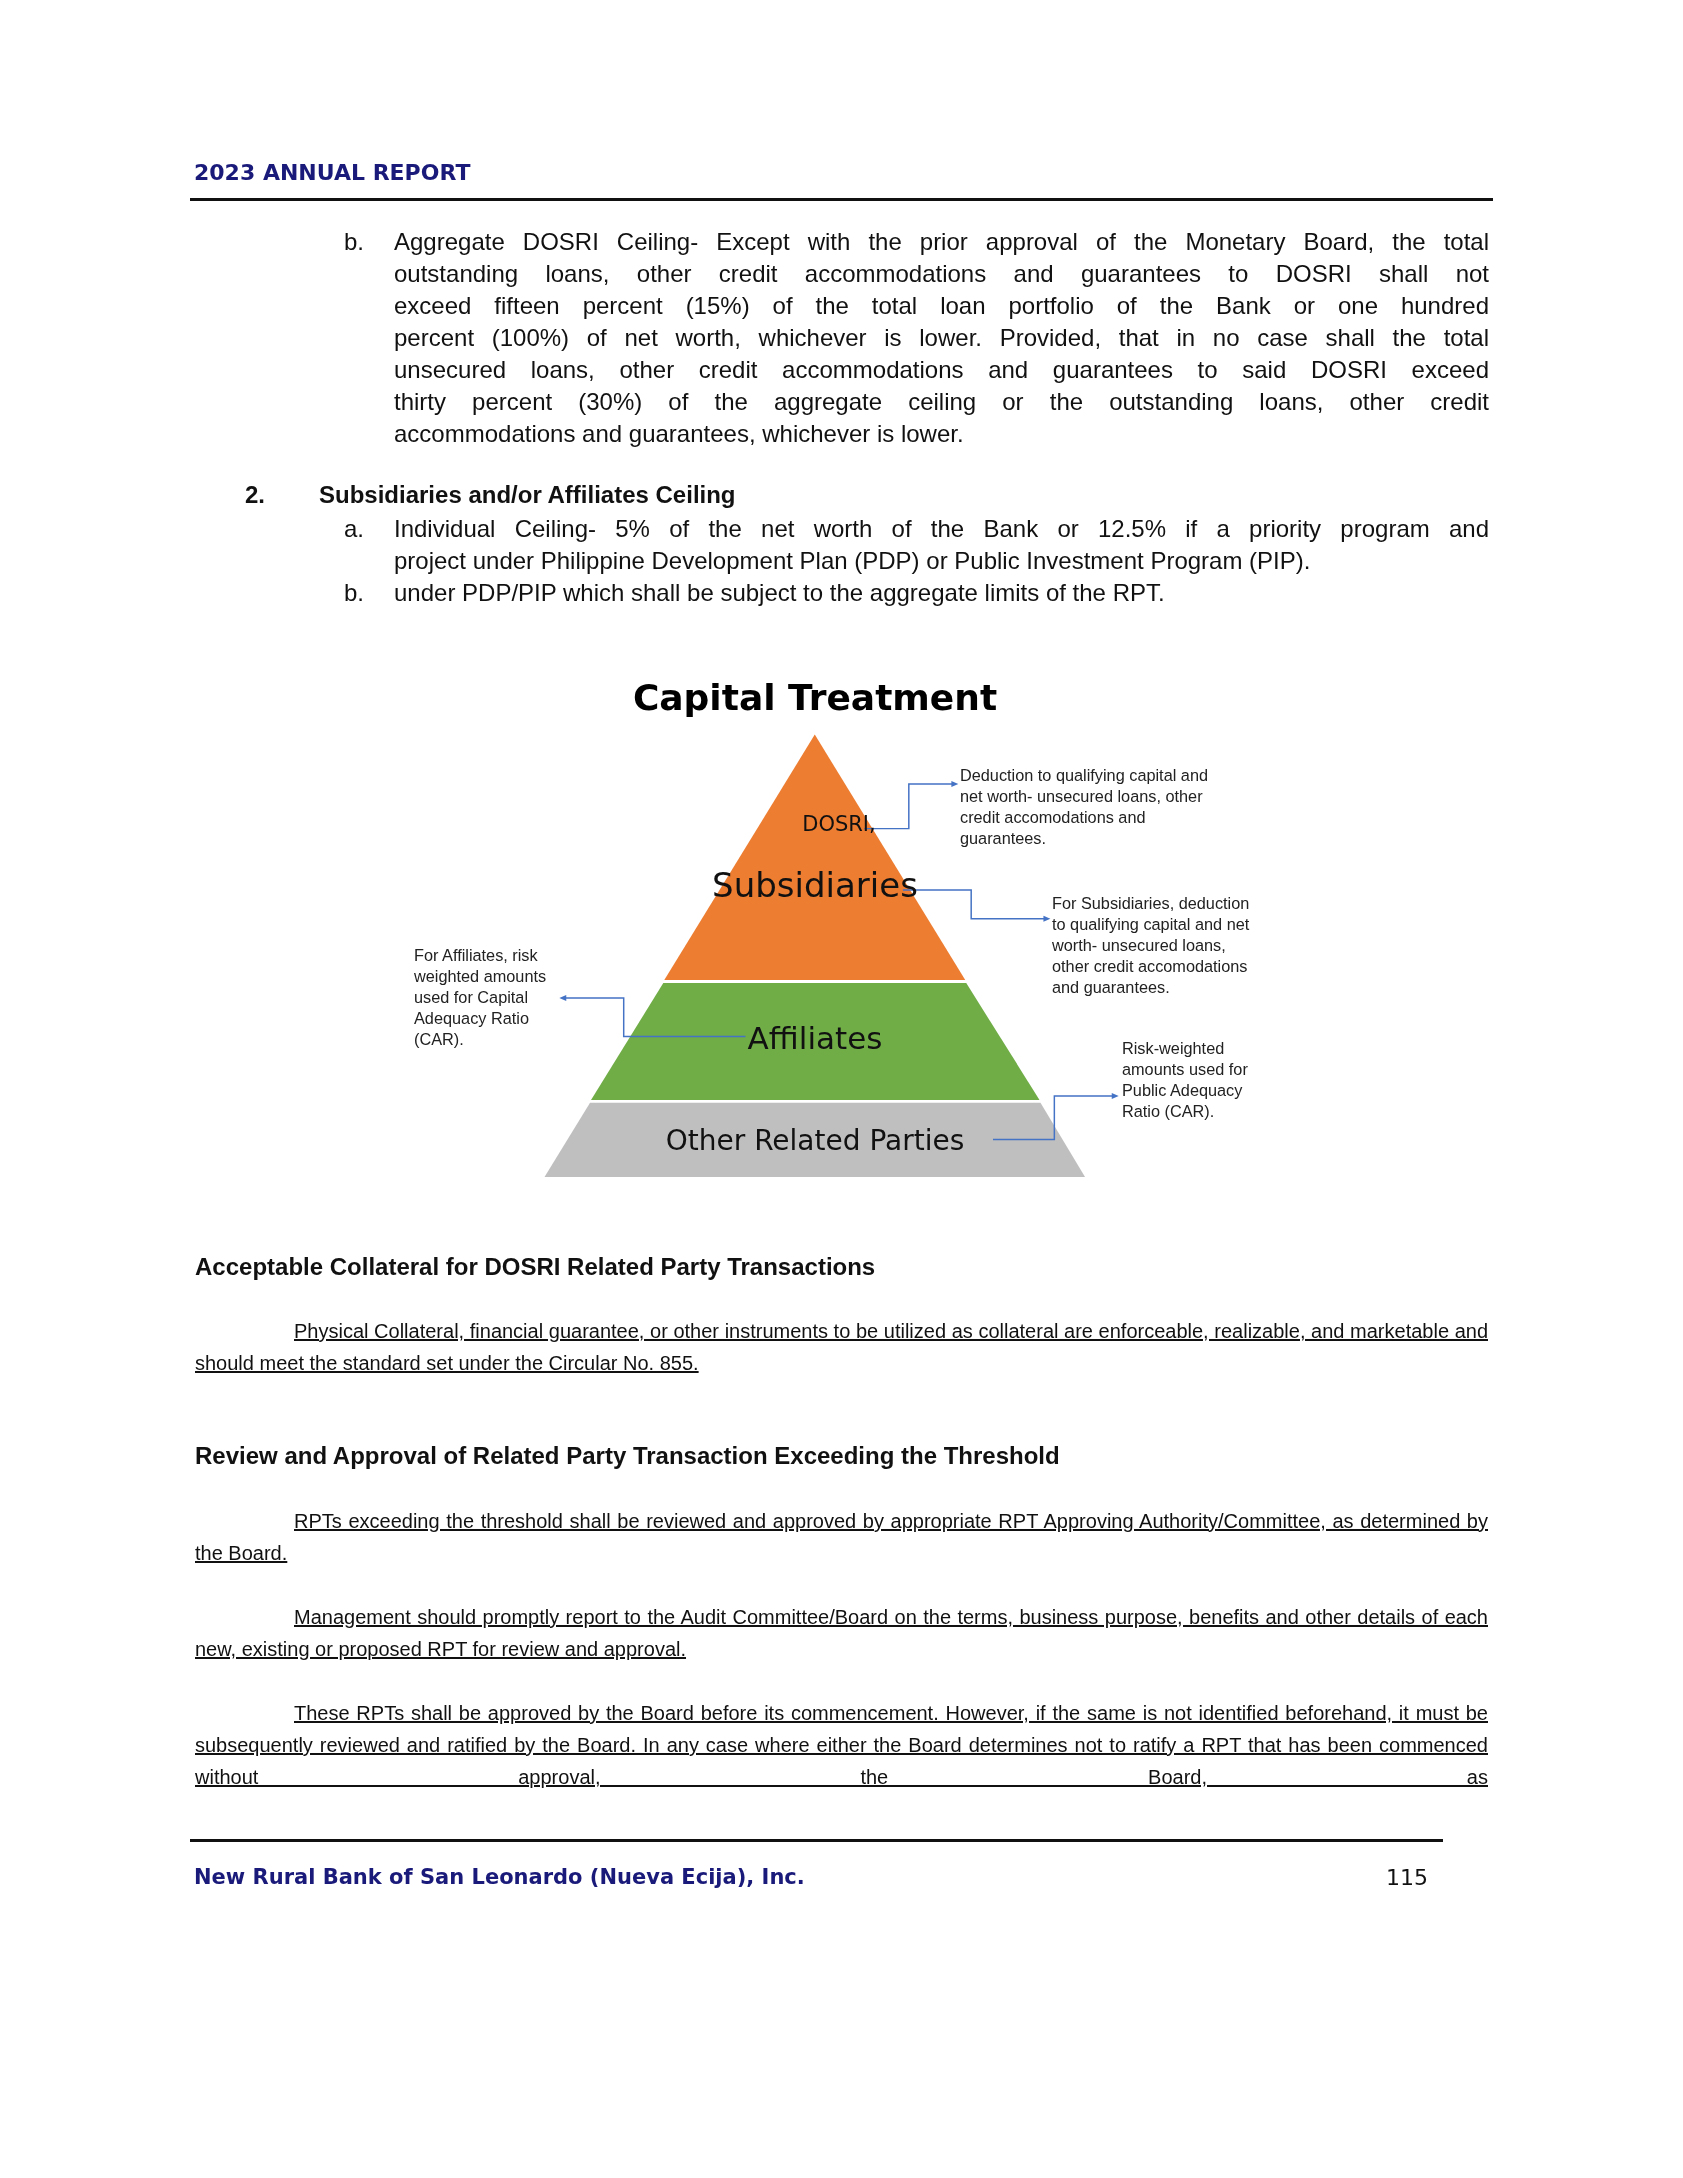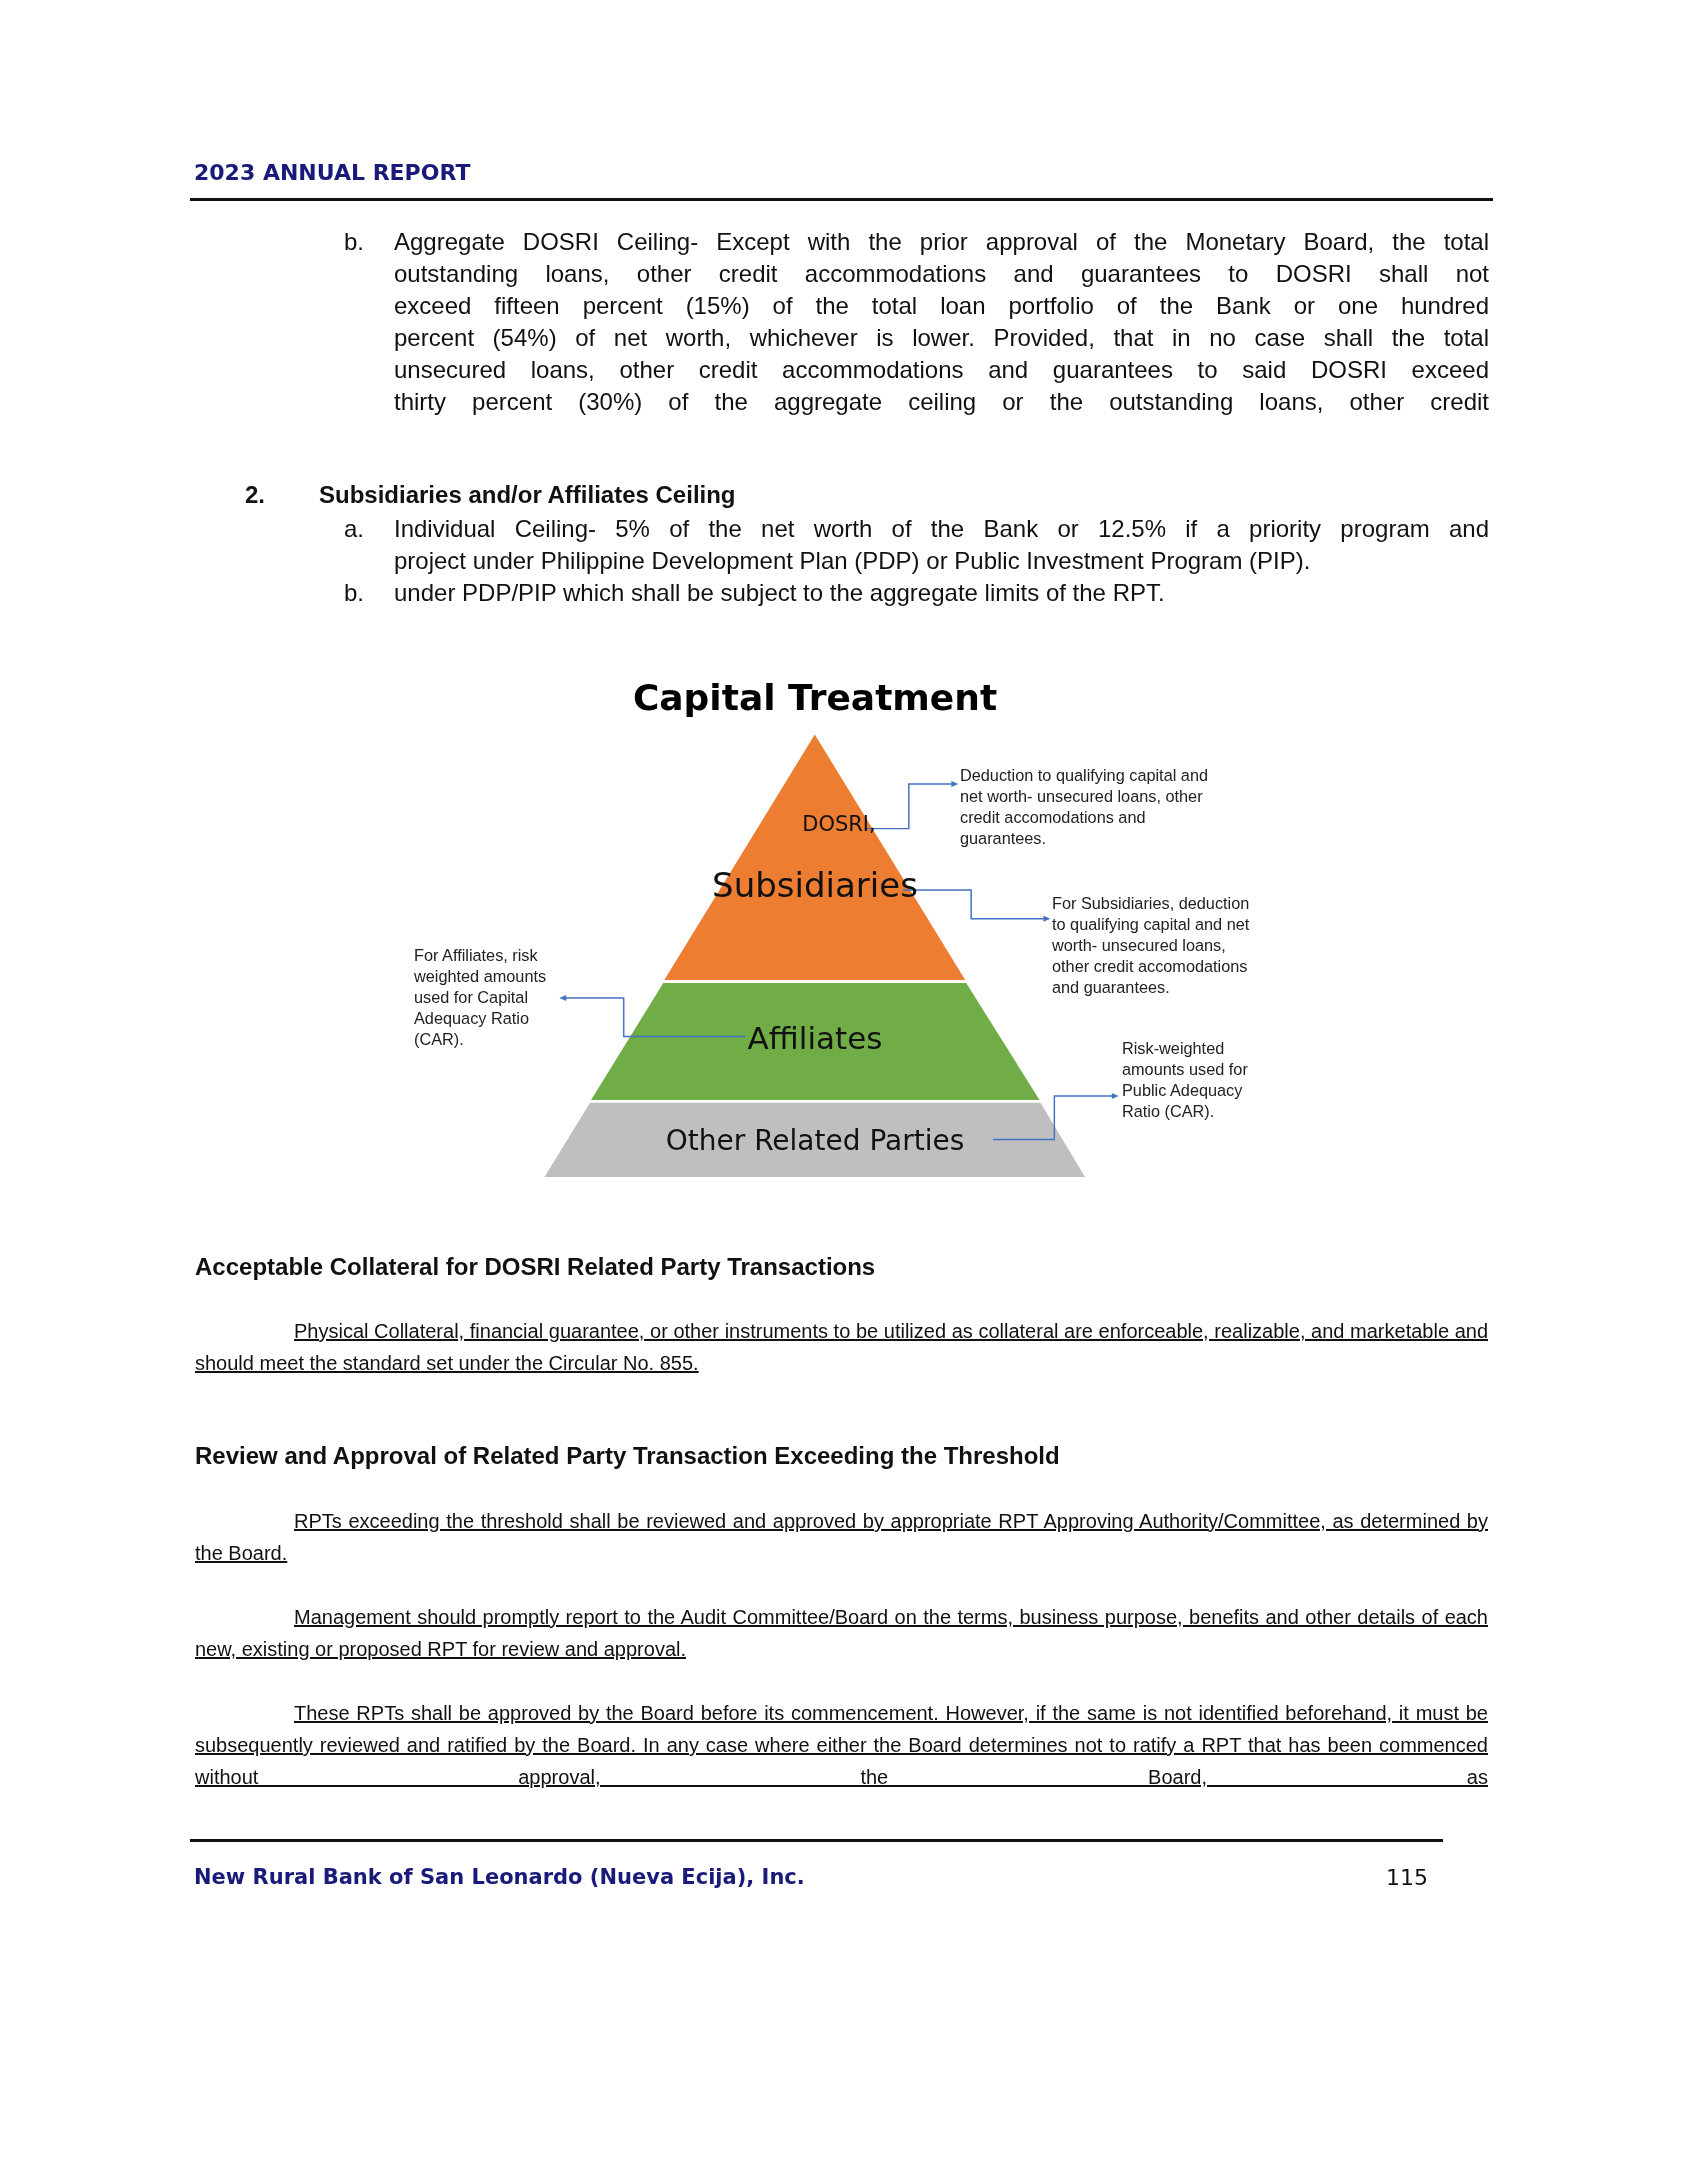--- a/index.html
+++ b/index.html
@@ -29,23 +29,24 @@
 
 <div class="abs running-header">2023 ANNUAL REPORT</div>
 <div class="rule" style="left:190px; top:198px; width:1303px;"></div>
 
 <div class="list-item body-text" style="left:344px; top:226px; width:1144px; height:228px;">
   <span class="label">b.</span>
   <div class="text" style="left:50px; top:0; width:1095px;">
     <div style="text-align:justify; text-align-last:justify;">Aggregate DOSRI Ceiling- Except with the prior approval of the Monetary Board, the total</div>
     <div style="text-align:justify; text-align-last:justify;">outstanding loans, other credit accommodations and guarantees to DOSRI shall not</div>
     <div style="text-align:justify; text-align-last:justify;">exceed fifteen percent (15%) of the total loan portfolio of the Bank or one hundred</div>
-    <div style="text-align:justify; text-align-last:justify;">percent (54%) of net worth, whichever is lower. Provided, that in no case shall the total</div>
+    <div style="text-align:justify; text-align-last:justify;">percent (100%) of net worth, whichever is lower. Provided, that in no case shall the total</div>
     <div style="text-align:justify; text-align-last:justify;">unsecured loans, other credit accommodations and guarantees to said DOSRI exceed</div>
     <div style="text-align:justify; text-align-last:justify;">thirty percent (30%) of the aggregate ceiling or the outstanding loans, other credit</div>
+    <div>accommodations and guarantees, whichever is lower.</div>
   </div>
 </div>
 
 <div class="abs heading" style="left:245px; top:481px;">
   <span>2.</span>
   <span style="position:absolute; left:50px; white-space:nowrap;margin-left:24px;">Subsidiaries and/or Affiliates Ceiling</span>
 </div>
 
 <div class="list-item body-text" style="left:344px; top:513px; width:1144px; height:65px;">
   <span class="label">a.</span>

